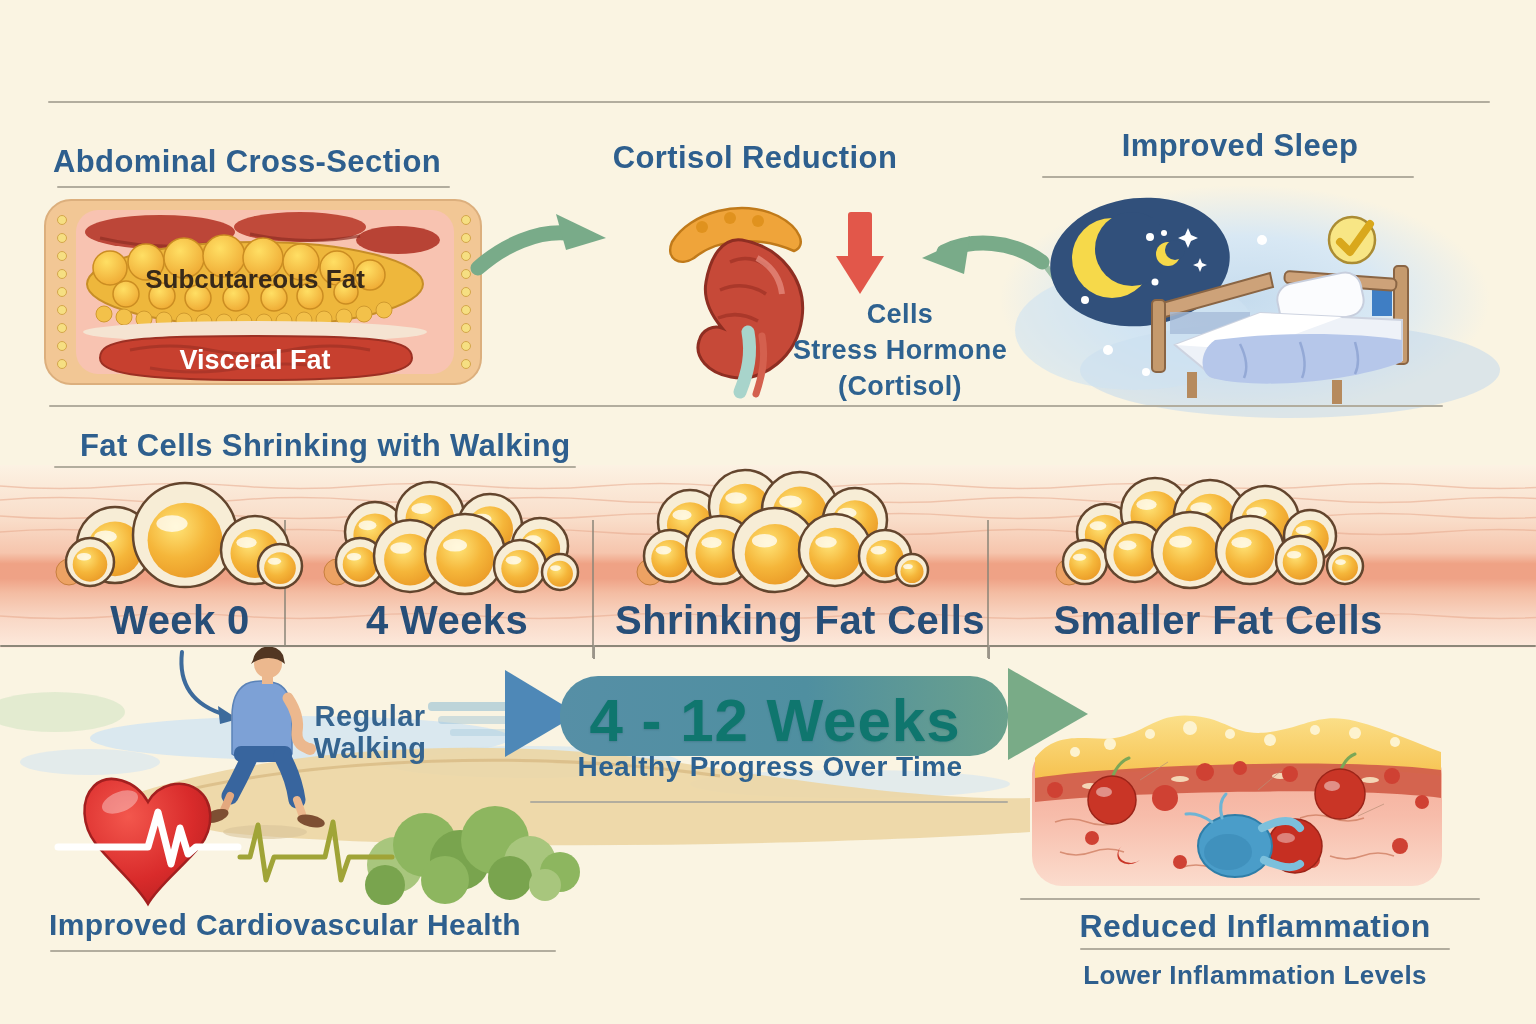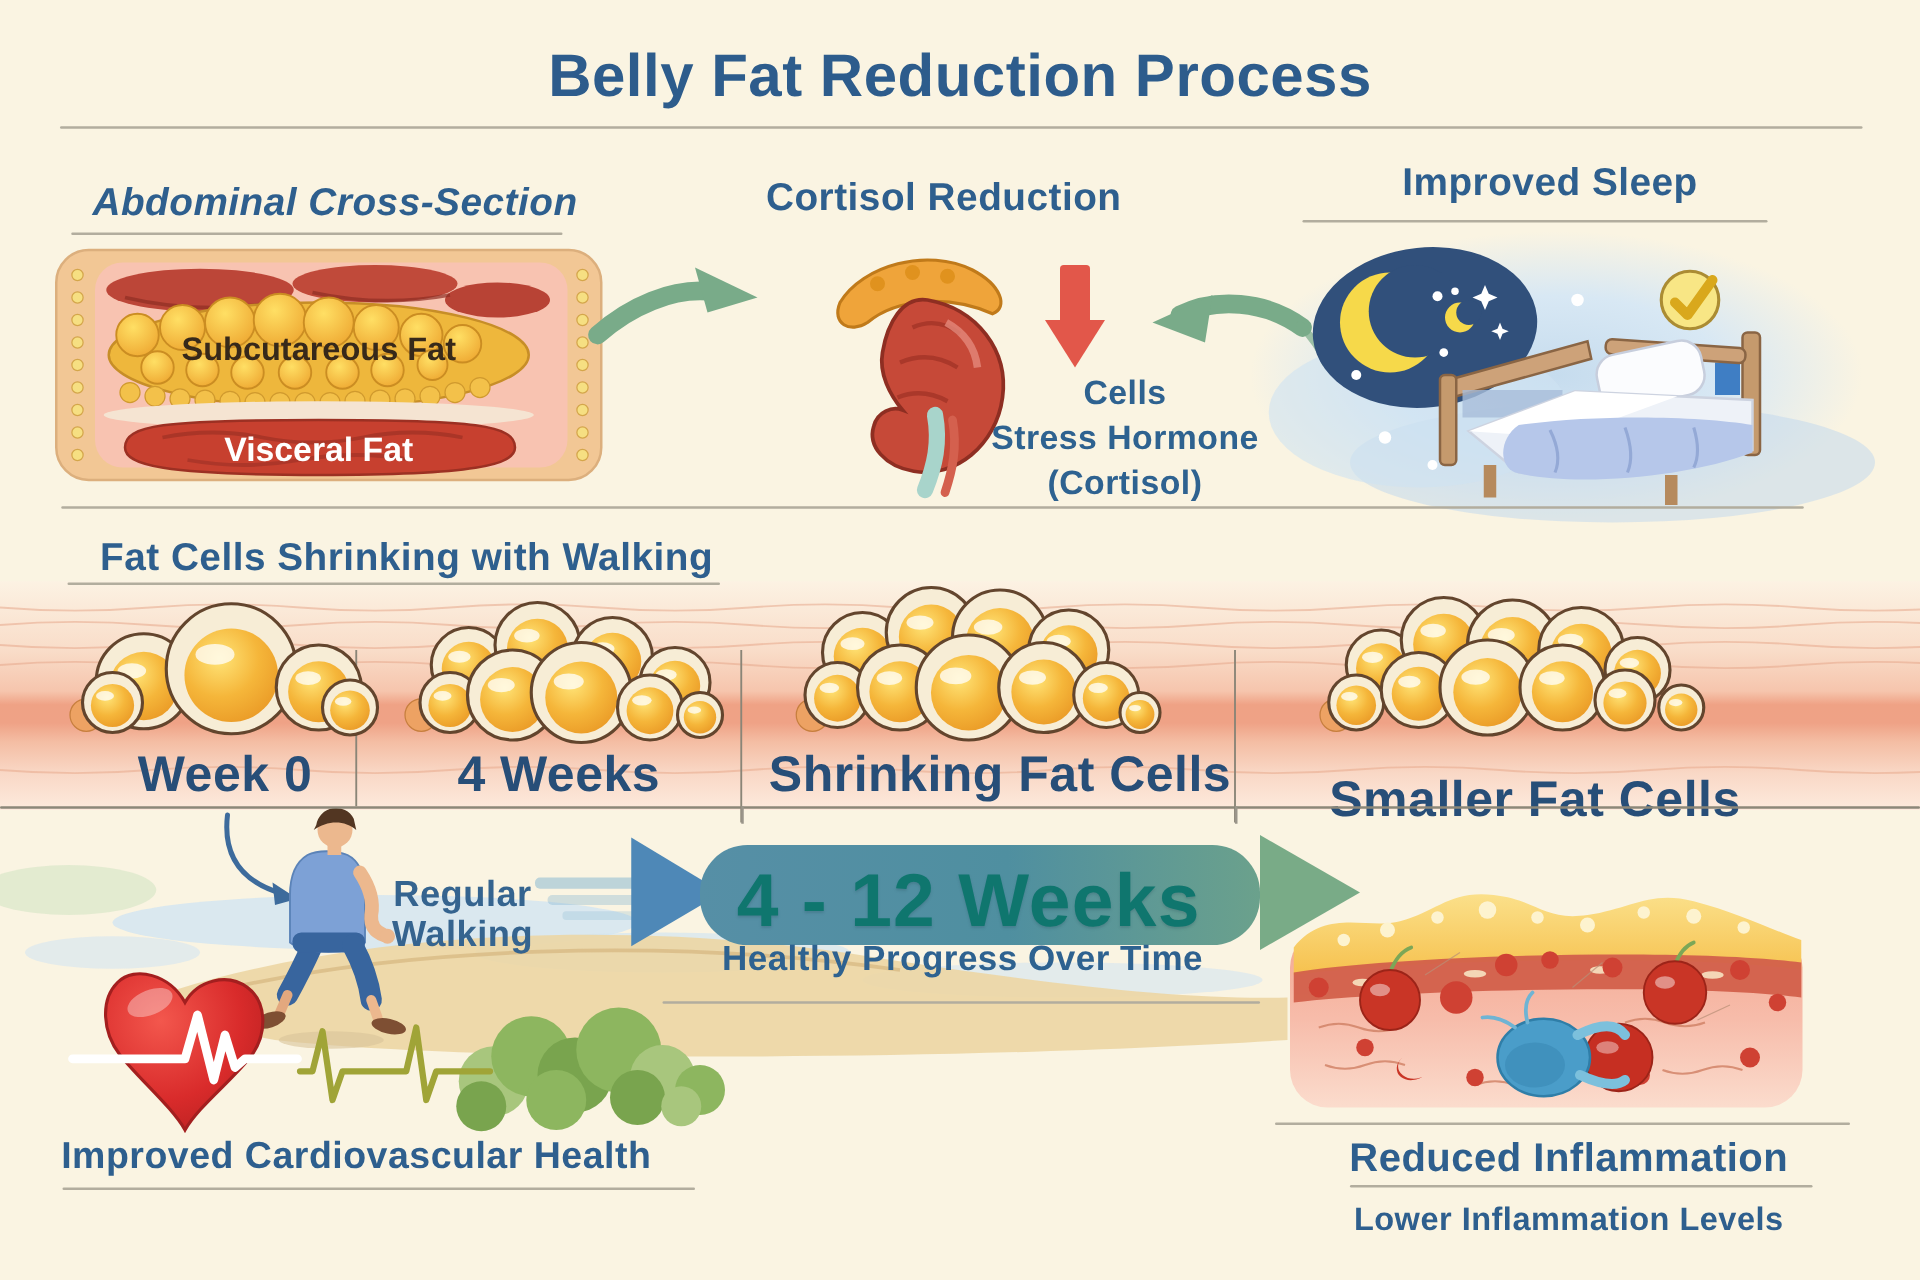--- a/index.html
+++ b/index.html
@@ -558,24 +558,23 @@
         <path d="M1212,822 q-14,-10 -26,-8" stroke="#6fb4d4" stroke-width="3" fill="none" stroke-linecap="round"></path>
       </g>
       <g stroke="#b98f77" stroke-width="1" opacity=".7" fill="none">
         <path d="M1140,780 l28,-18"></path>
           <path d="M1258,790 l24,-20"></path>
           <path d="M1358,816 l26,-12"></path>
       </g>
     </g>
   </svg>
 
-  <div class="txt title center abs" style="left:0;right:0;top:34px;">Belly Fat Reduction Process</div>
   <div class="line" style="left:48px;top:101px;width:1442px;"></div>
 
-  <div class="txt h30 center" style="left:53px;top:144px;width:430px;font-style:italic;">Abdominal Cross-Section</div>
+  <div class="txt h30 center" style="left:32px;top:144px;width:430px;">Abdominal Cross-Section</div>
   <div class="line" style="left:57px;top:186px;width:393px;height:1.5px;"></div>
 
   <div class="txt h30 center" style="left:590px;top:140px;width:330px;">Cortisol Reduction</div>
 
   <div class="txt h30 center" style="left:1040px;top:128px;width:400px;">Improved Sleep</div>
   <div class="line" style="left:1042px;top:176px;width:372px;height:1.5px;"></div>
 
   <div class="txt caplines center" style="left:790px;top:296px;width:220px;">
     <div>Cells</div>
     <div>Stress Hormone</div>
@@ -583,21 +582,21 @@
   </div>
 
   <div class="line" style="left:49px;top:405px;width:1394px;"></div>
 
   <div class="txt h30" style="left:80px;top:428px;">Fat Cells Shrinking with Walking</div>
   <div class="line" style="left:54px;top:466px;width:522px;height:1.5px;"></div>
 
   <div class="txt stage" style="left:180px;top:598px;">Week 0</div>
   <div class="txt stage" style="left:447px;top:598px;">4 Weeks</div>
   <div class="txt stage" style="left:800px;top:598px;">Shrinking Fat Cells</div>
-  <div class="txt stage" style="left:1218px;top:618px;margin-left:10px;">Smaller Fat Cells</div>
+  <div class="txt stage" style="left:1218px;top:598px;">Smaller Fat Cells</div>
 
   <div class="line" style="left:0;top:645px;width:1536px;background:#8c8779;"></div>
   <div class="tick" style="left:593px;top:645px;height:14px;"></div>
   <div class="tick" style="left:988px;top:645px;height:14px;"></div>
 
   <div class="txt walklab center" style="left:300px;top:676px;width:140px;margin-top:24px;">
     <div>Regular</div>
     <div>Walking</div>
   </div>
 

